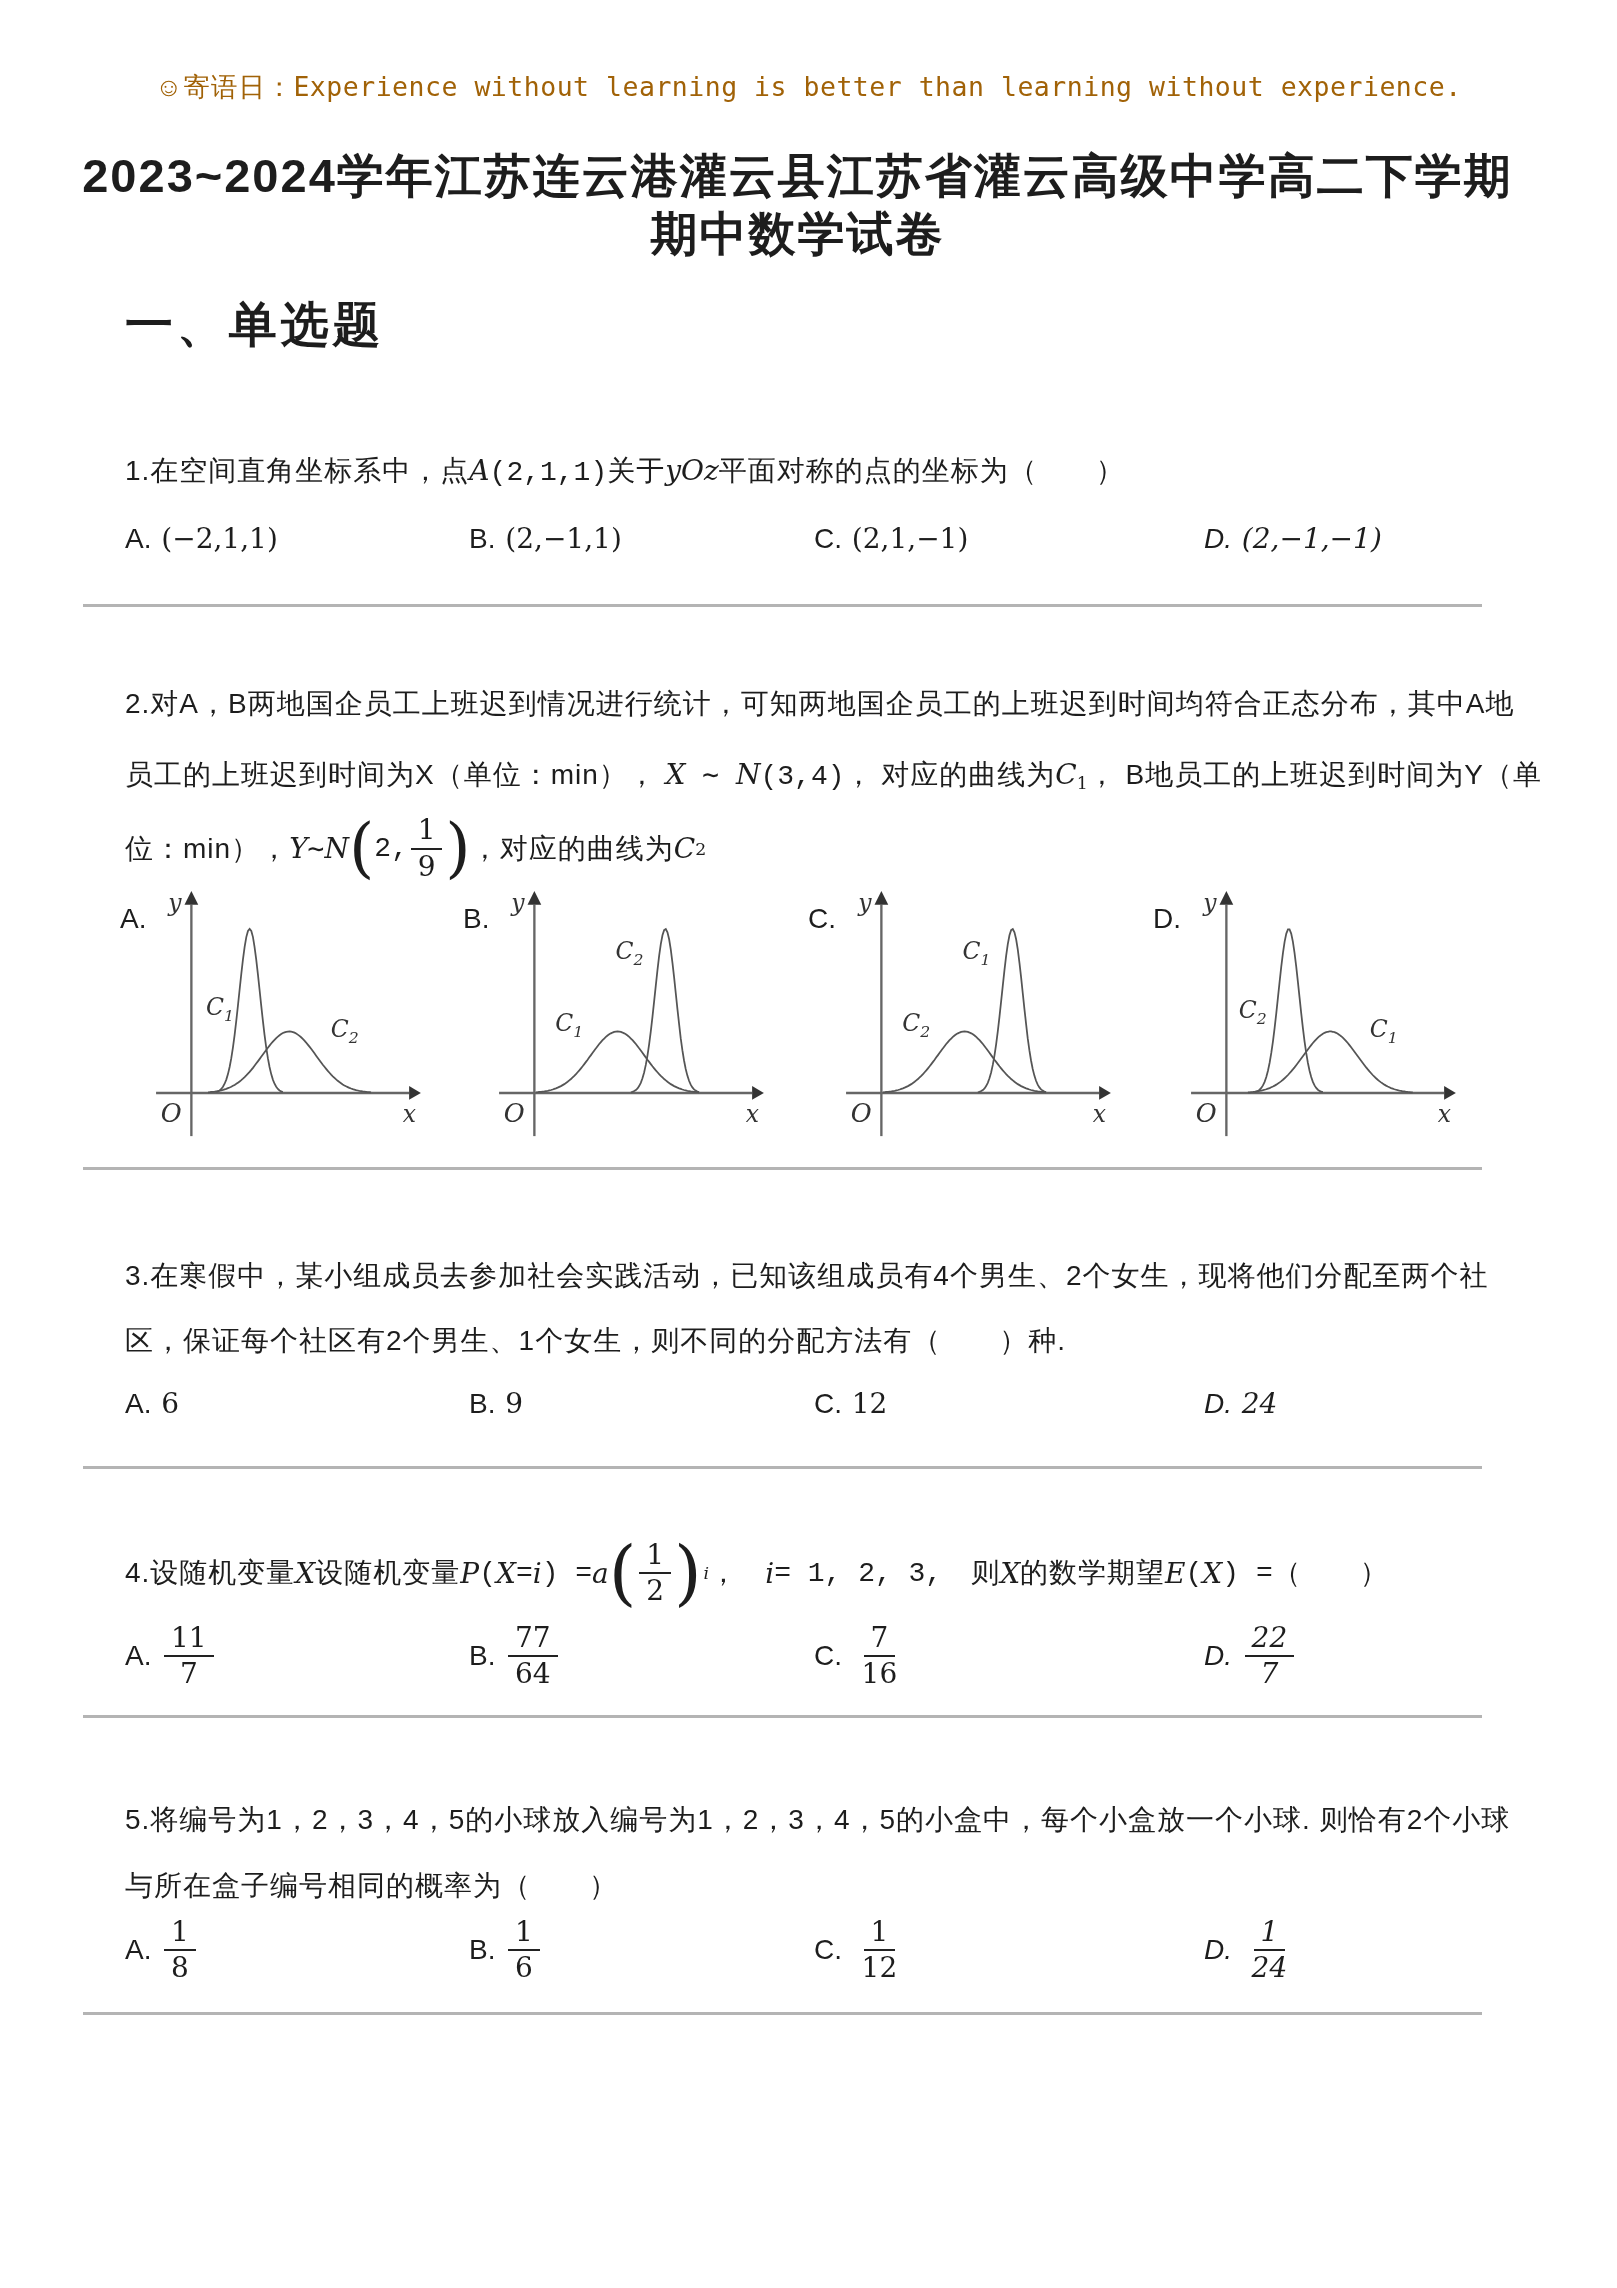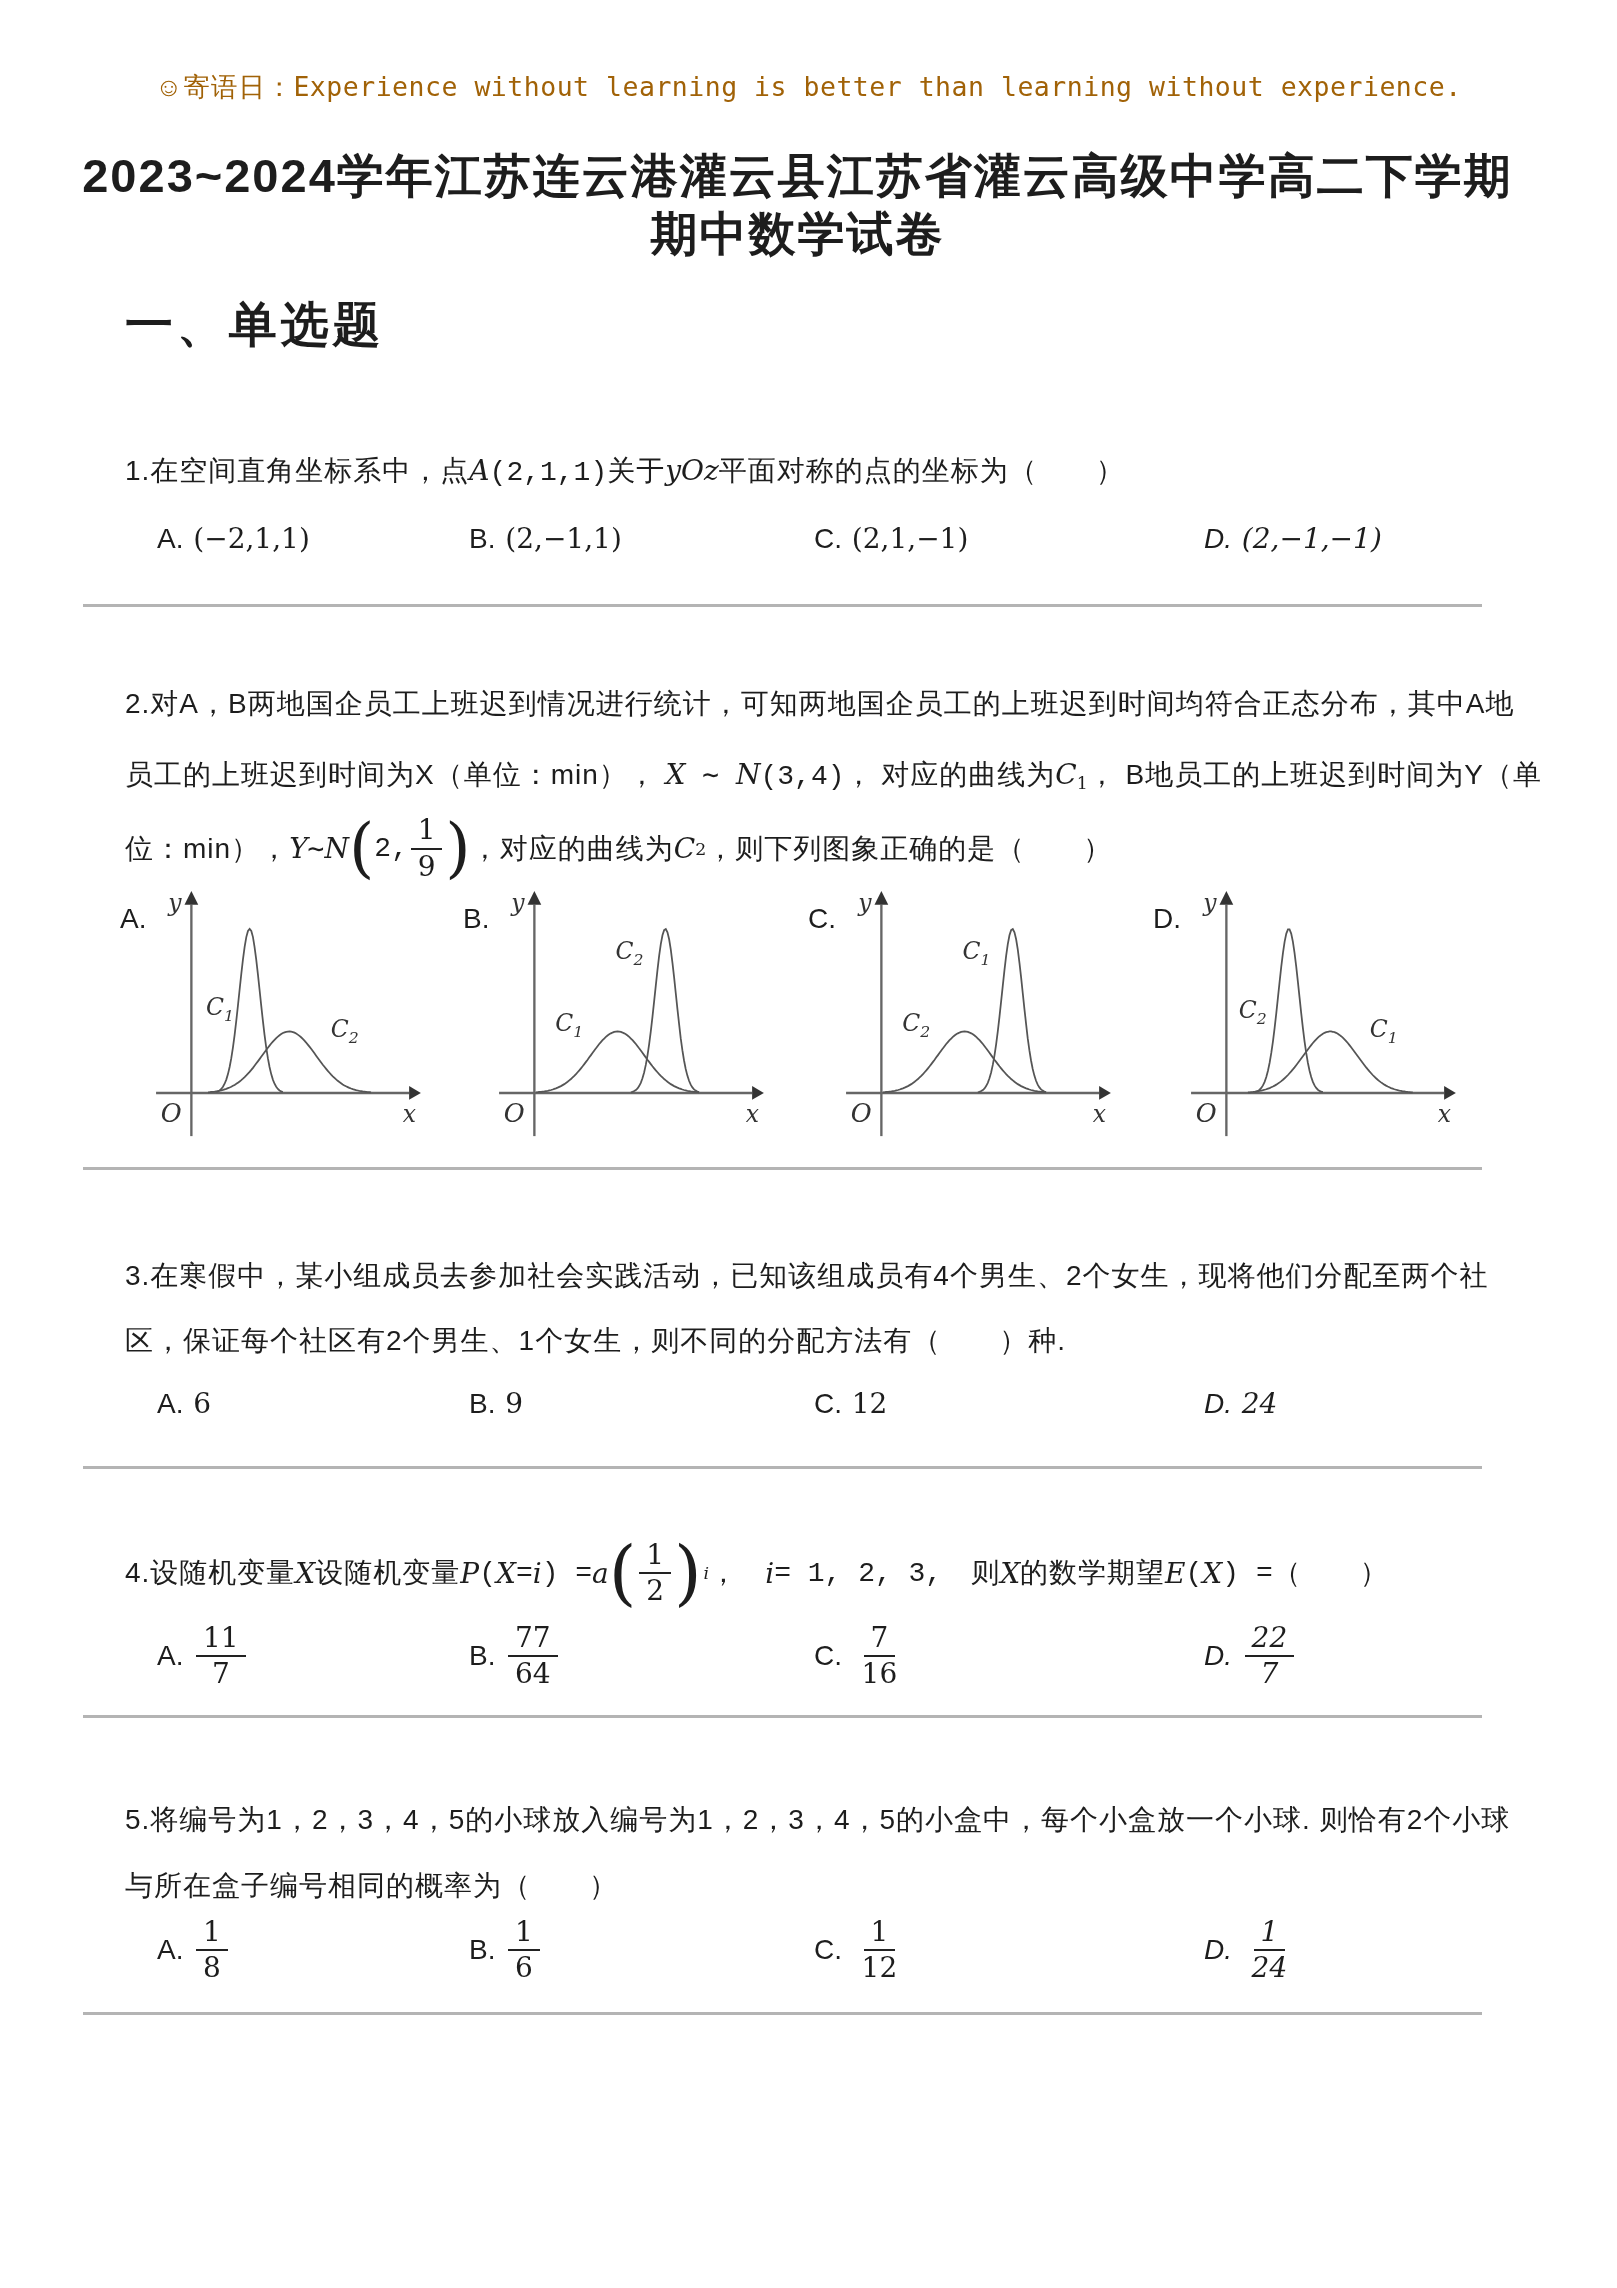--- a/index.html
+++ b/index.html
@@ -18,21 +18,21 @@
   #motto{top:69px;left:0;width:100%;text-align:center;font-size:26.5px;color:#a16207;}
   #motto .en{font-family:"DejaVu Sans Mono",monospace;letter-spacing:0.5px;}
   #title{top:147px;left:82px;width:1431px;text-align:center;font-weight:bold;
          font-size:47px;line-height:58px;letter-spacing:2px;word-break:break-all;}
   #section{top:293px;left:125px;font-size:48px;font-weight:bold;letter-spacing:3.9px;}
   .divider{position:absolute;left:83px;width:1399px;height:2.9px;background:#b4b4b4;}
   .optrow{position:absolute;left:0;width:100%;height:39px;}
   .optrow .opt{position:absolute;font-size:28px;white-space:nowrap;}
   .opt .letter{font-family:"Liberation Sans",sans-serif;margin-right:9.8px;}
   .opt .val{font-family:"DejaVu Serif",serif;}
-  .o1{left:125px;margin-left:32px;} .o2{left:469px;} .o3{left:814px;} .o4{left:1204px;font-style:italic;}
+  .o1{left:125px;} .o2{left:469px;} .o3{left:814px;} .o4{left:1204px;font-style:italic;}
   .frac{display:inline-flex;flex-direction:column;align-items:center;
         font-family:"DejaVu Serif",serif;line-height:1.15;vertical-align:middle;margin:0 2.9px;}
   .frac .num{display:block;padding:0 6.9px 1px 6.9px;border-bottom:2px solid #222;}
   .frac .den{display:block;padding:1px 6.9px 0 6.9px;}
   .bp{font-family:"DejaVu Serif",serif;font-weight:300;vertical-align:middle;line-height:0.9;}
   .fline{display:flex;align-items:center;font-size:28px;white-space:nowrap;}
   .graphblock{position:absolute;display:flex;align-items:flex-start;}
   .graphblock .gletter{font-size:28px;margin-top:15.7px;margin-right:5.9px;}
   svg text{font-family:"DejaVu Serif",serif;font-style:italic;}
   .fracopt{display:inline-flex;align-items:center;font-size:28px;}
@@ -73,21 +73,20 @@
     <span class="bp" style="font-size:65px;">(</span>
     <span class="mm">2, </span>
     <span class="frac">
       <span class="num">1</span>
       <span class="den">9</span>
     </span>
     <span class="bp" style="font-size:65px;">)</span>
     <span class="cn">，对应的曲线为</span>
     <span class="mi">C</span>
     <span class="msub">2</span>
-    <span class="cn">，则下列图象正确的是（　　）</span>
 </div>
 
 <div class="graphblock" style="top:887px;left:120px;">
   <span class="gletter">A.</span>
   <svg width="270" height="255" viewBox="0 0 275 260">
       <line x1="4" y1="210" x2="262" y2="210" stroke="#666" stroke-width="2.4"></line>
       <polygon points="262,203 274,210 262,217" fill="#333"></polygon>
       <line x1="40" y1="254" x2="40" y2="18" stroke="#666" stroke-width="2.4"></line>
       <polygon points="33,18 47,18 40,4" fill="#333"></polygon>
       <text x="30" y="24" text-anchor="end" font-size="24" fill="#333">y</text>

